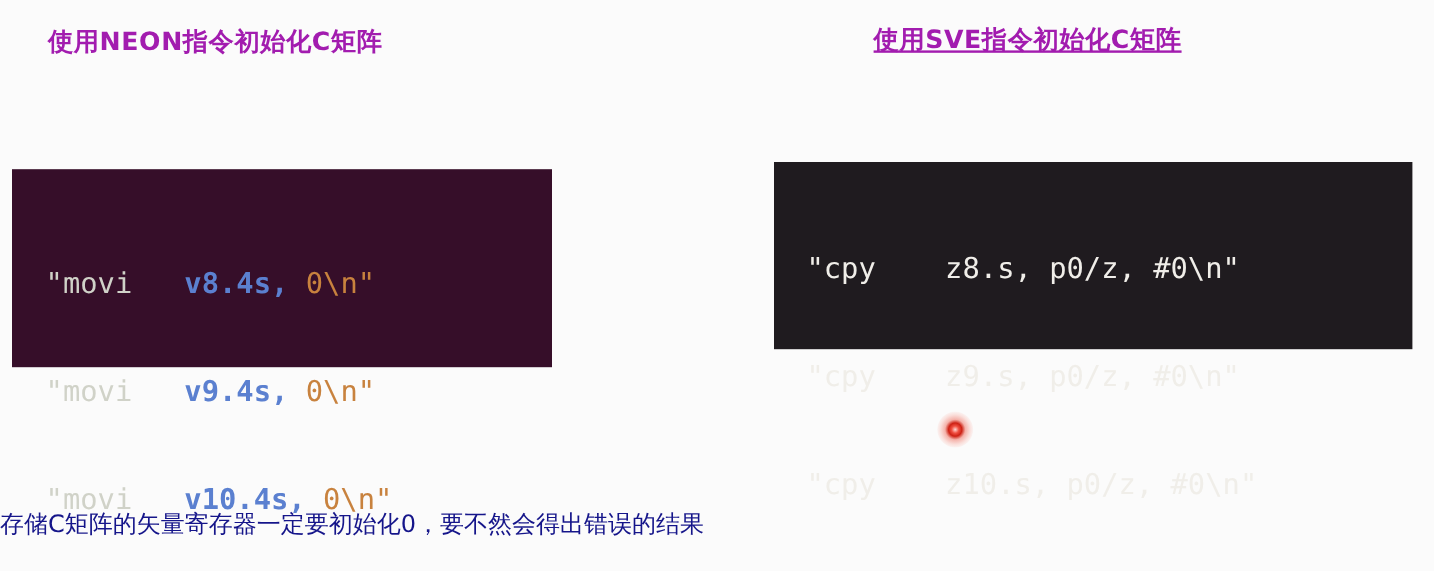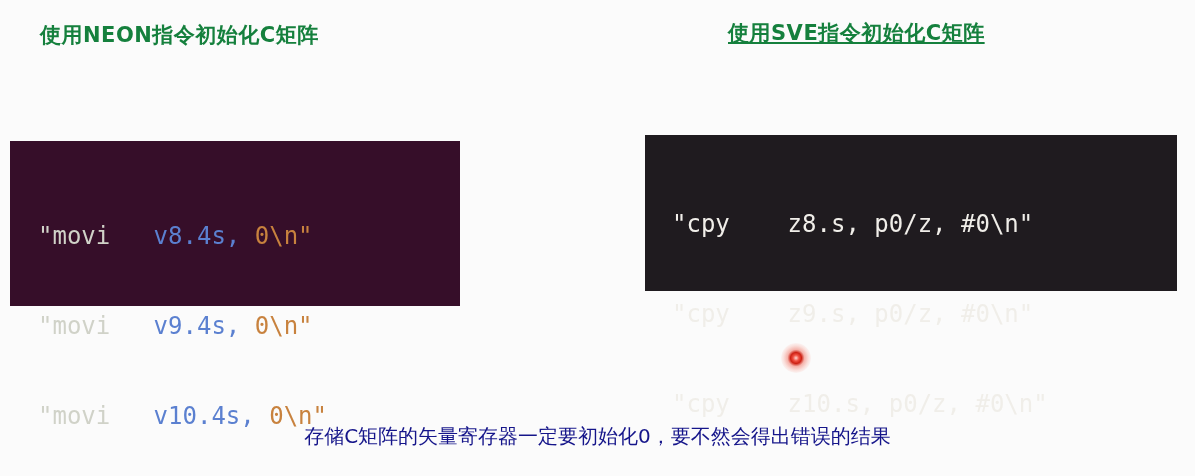--- a/index.html
+++ b/index.html
@@ -8,21 +8,21 @@
     position: relative;
     background: #fbfbfb;
     font-family: "DejaVu Sans", sans-serif;
     overflow: hidden;
   }
   .slide-title {
     position: absolute;
     font-weight: bold;
     font-size: 21px;
     letter-spacing: 0.5px;
-    color: #15803d;
+    color: #a21caf;
     white-space: nowrap;
   }
   .title-neon { left: 40px; top: 21px; }
   .title-sve  { left: 728px; top: 19px; text-decoration: underline; }
 
   .code-block {
     position: absolute;
     font-family: "DejaVu Sans Mono", "Liberation Mono", monospace;
     font-size: 24px;
     line-height: 30px;
@@ -35,27 +35,26 @@
     padding: 20px 0 0 28px;
   }
   .code-sve {
     left: 645px; top: 135px;
     width: 532px; height: 156px;
     background: #1f1b1f;
     padding: 14px 0 0 27px;
     color: #f0eee9;
   }
   .tok-instr { color: #d0d2c8; }
-  .tok-reg   { color: #5b80d0; }
+  .tok-reg   { color: #5b80d0; font-weight: bold; }
   .tok-val   { color: #c8823e; }
 
   .footer-note {
     position: absolute;
     left: 0; right: 0; top: 423px;
-    text-align: center;
     font-size: 20px;
     color: #15158a;
     white-space: nowrap;
   }
 
   .laser {
     position: absolute;
     left: 781px; top: 343px;
     width: 30px; height: 30px;
     border-radius: 50%;

